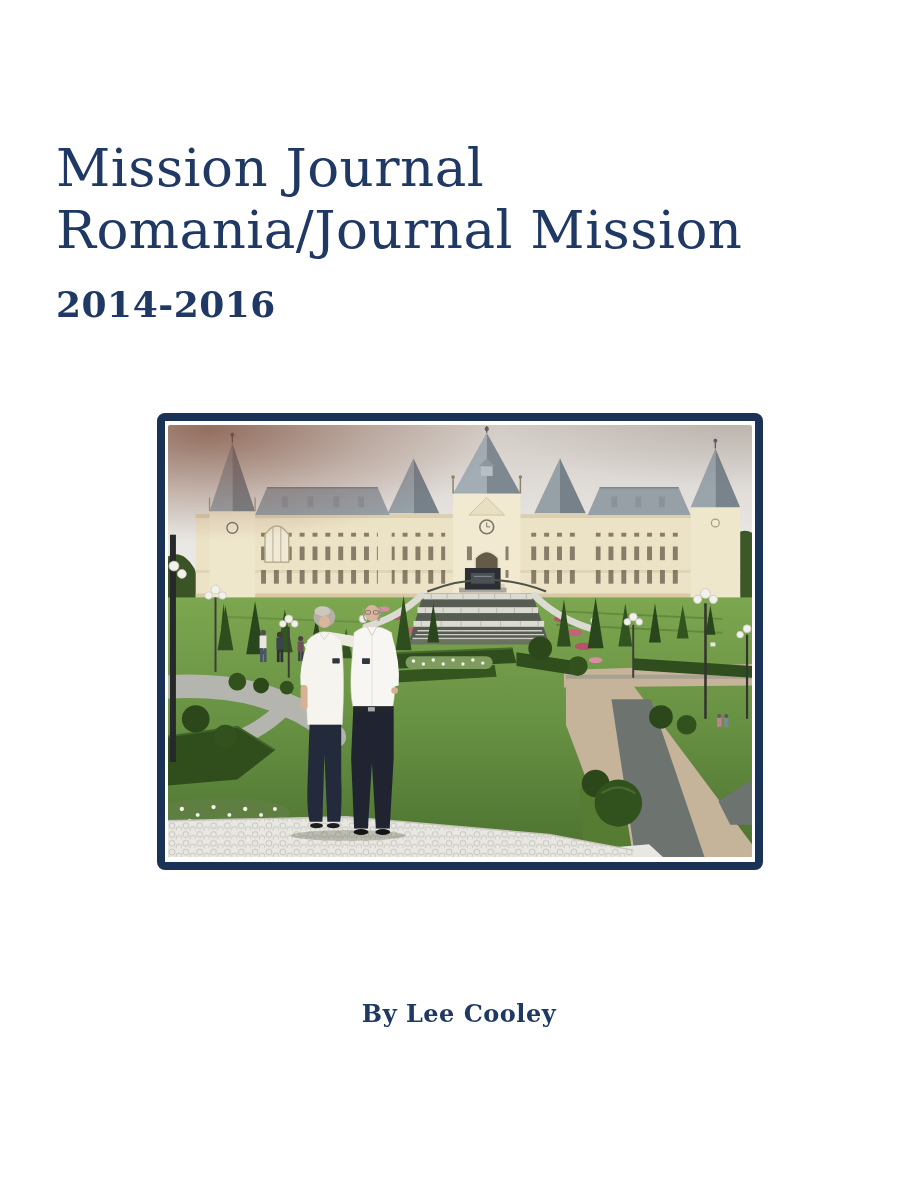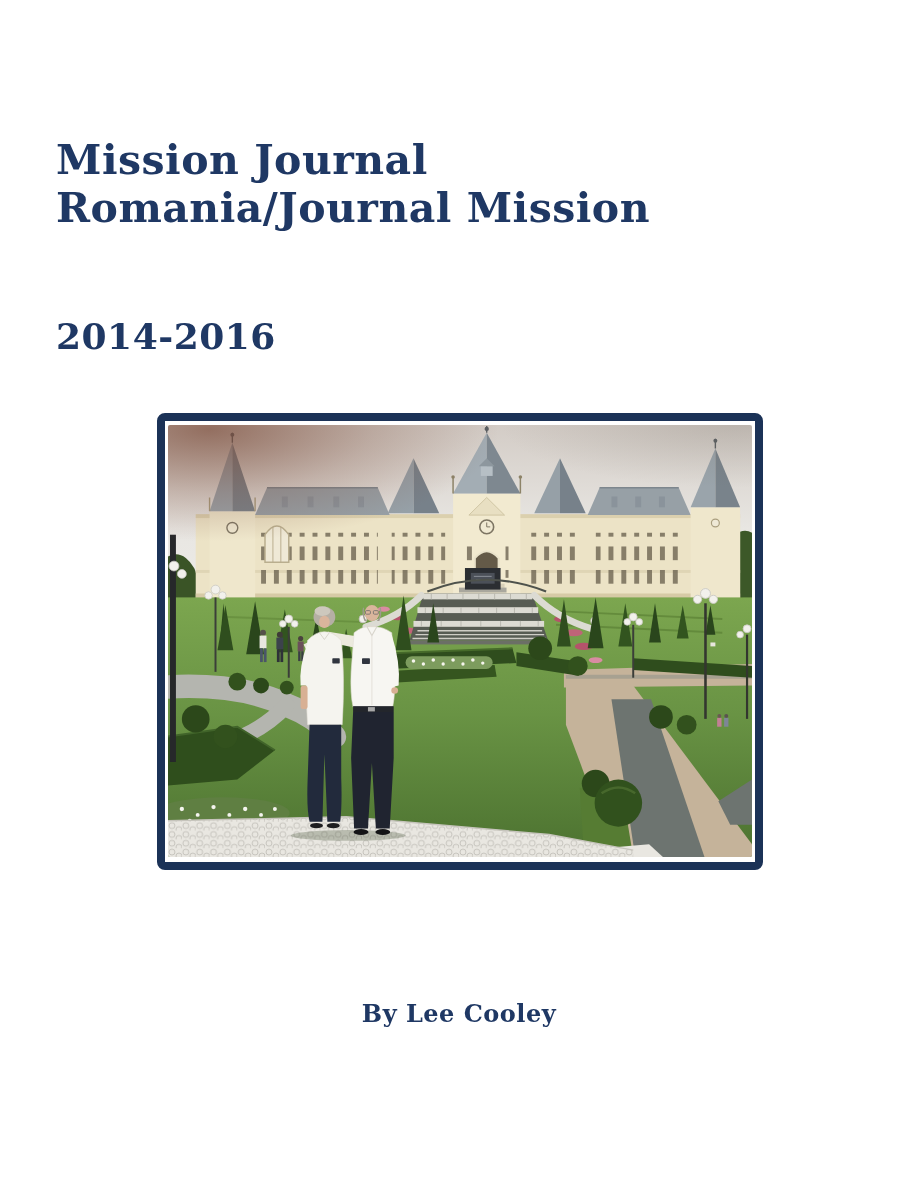--- a/index.html
+++ b/index.html
@@ -6,27 +6,27 @@
   .page{
     position:relative;
     width:918px;height:1188px;
     background:#ffffff;
     font-family:"DejaVu Serif","Liberation Serif",serif;
     overflow:hidden;
   }
   .title-block{position:absolute;left:56px;top:137px;width:820px;}
   .title{
     margin:0;
-    font-size:41px;font-weight:700;color:#1f3864;
+    font-size:53px;font-weight:400;color:#1f3864;
     line-height:1.17;letter-spacing:.5px;
   }
   .title .title-line{display:block;}
   .date-range{
     position:absolute;left:56px;top:283px;
-    font-size:36px;font-weight:700;color:#1f3864;letter-spacing:.5px;margin-top:32px;
+    font-size:36px;font-weight:700;color:#1f3864;letter-spacing:.5px;
   }
   .photo-frame{
     position:absolute;left:157px;top:413px;
     width:584px;height:432px;
     margin:0;
     background:#ffffff;
     border:8px solid #1b3257;
     border-radius:8px;
     padding:4px 3px 5px 3px;
     box-sizing:content-box;

